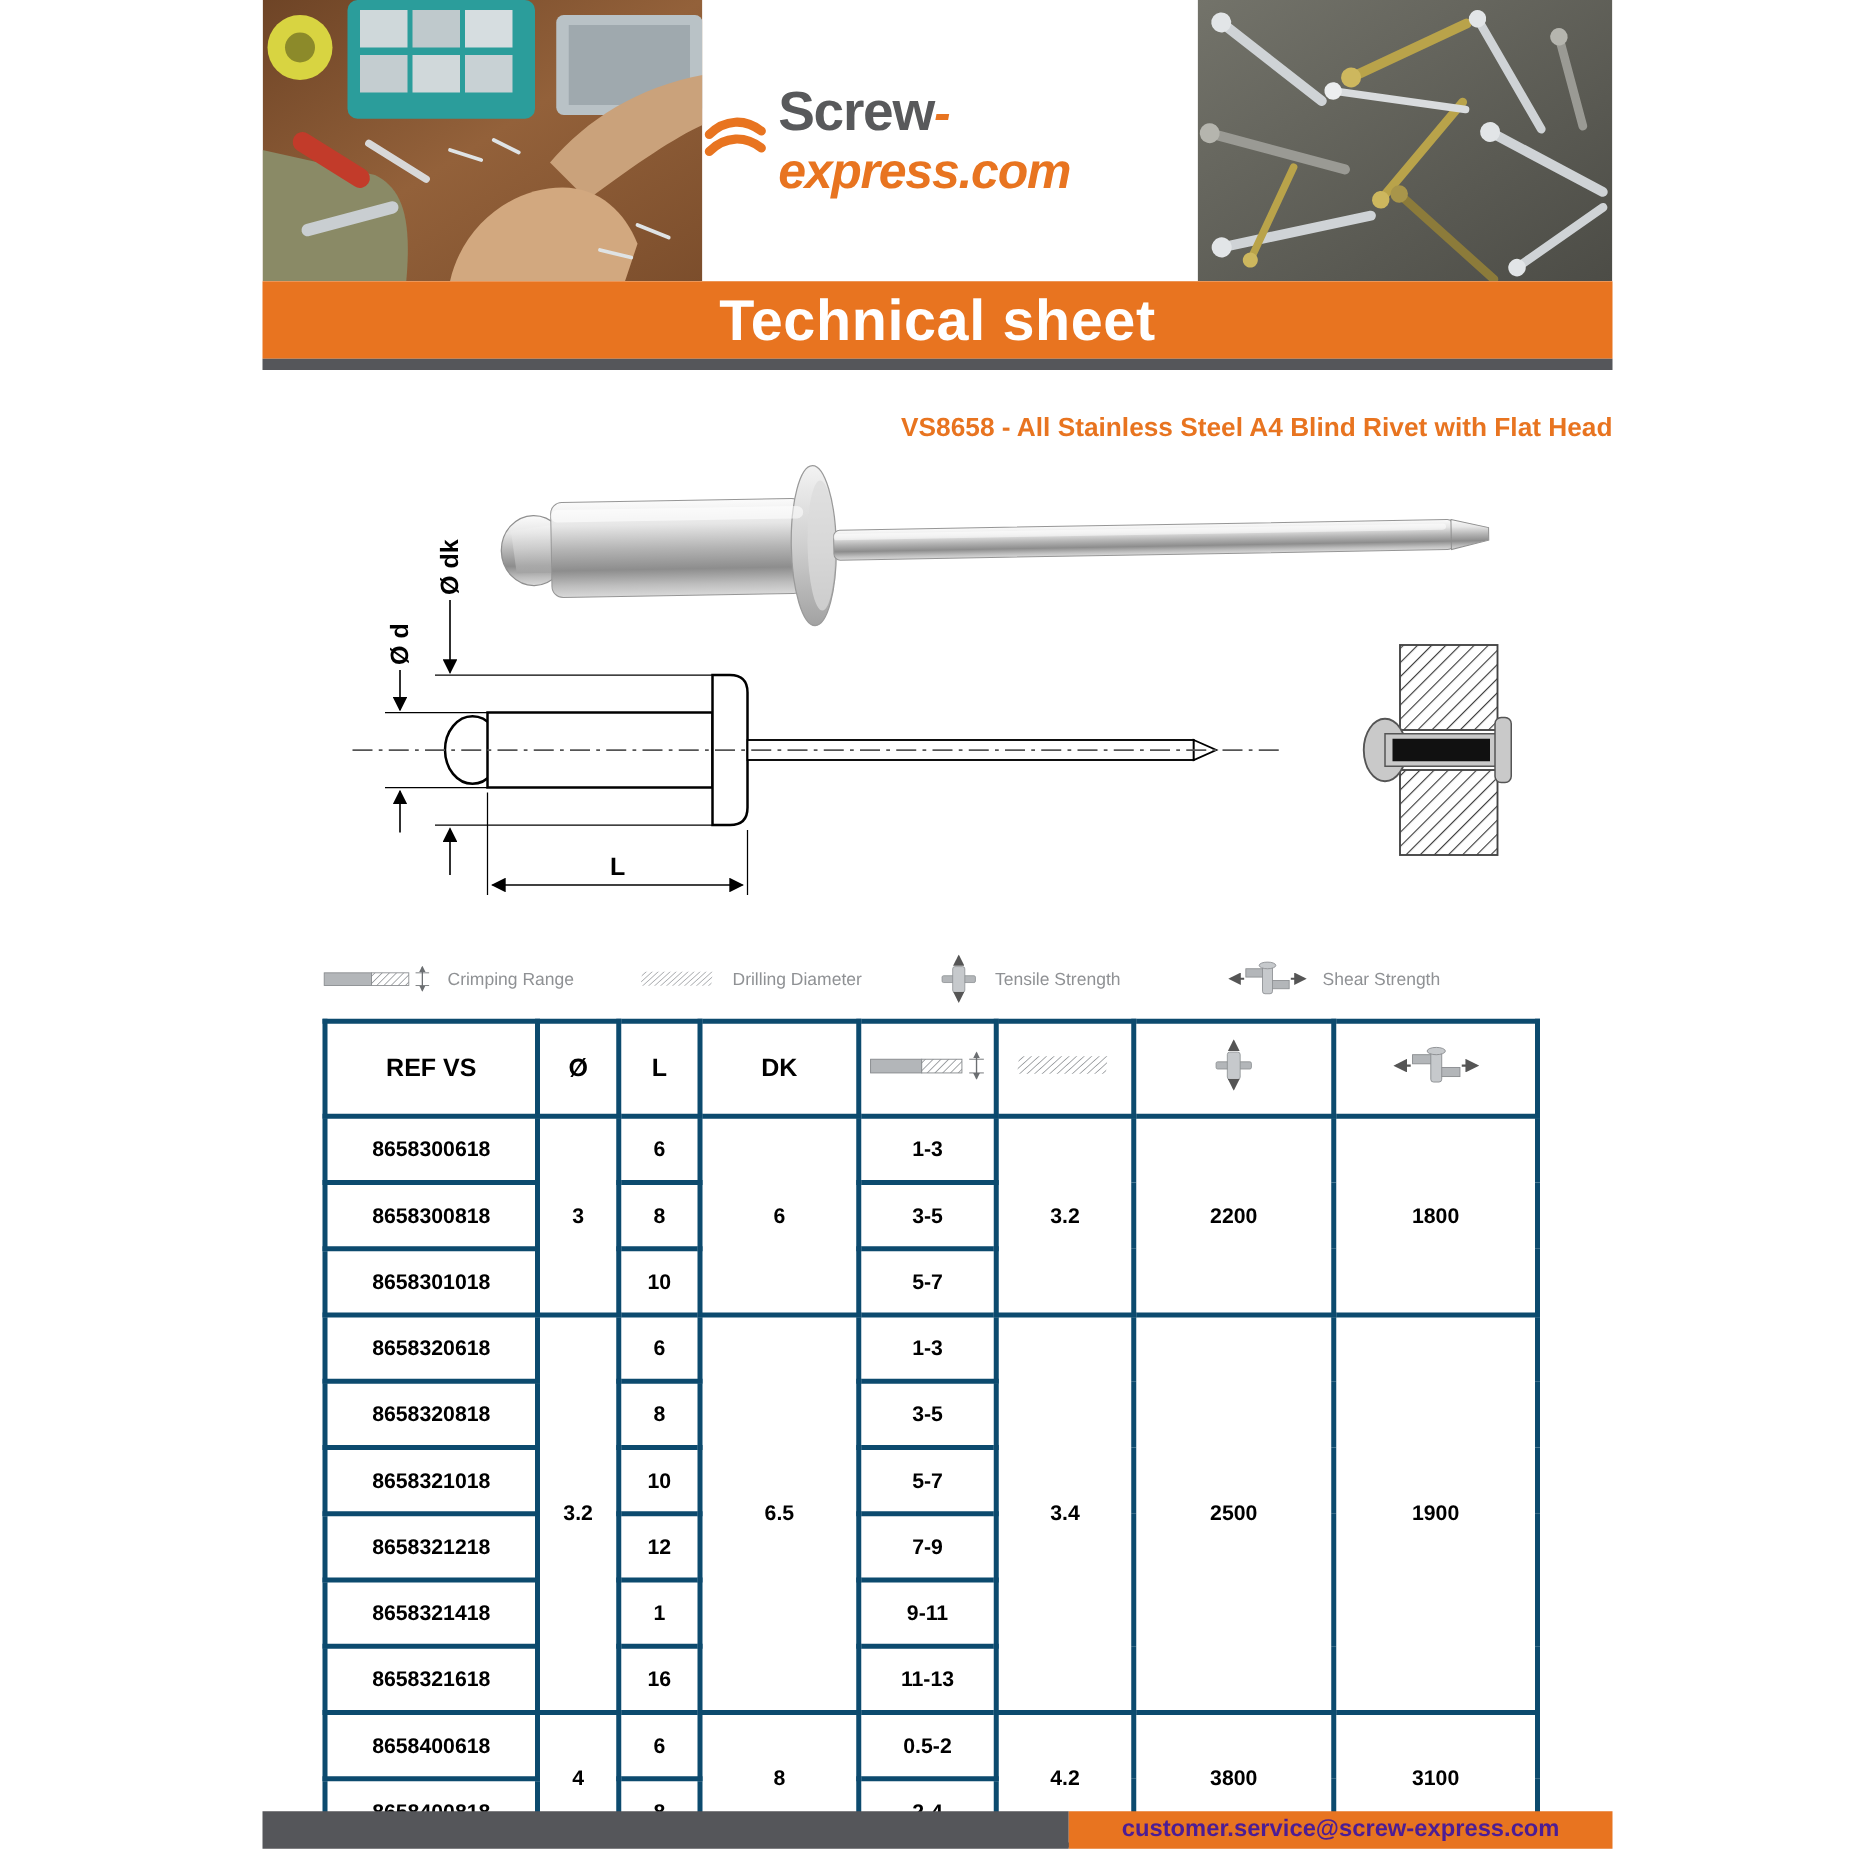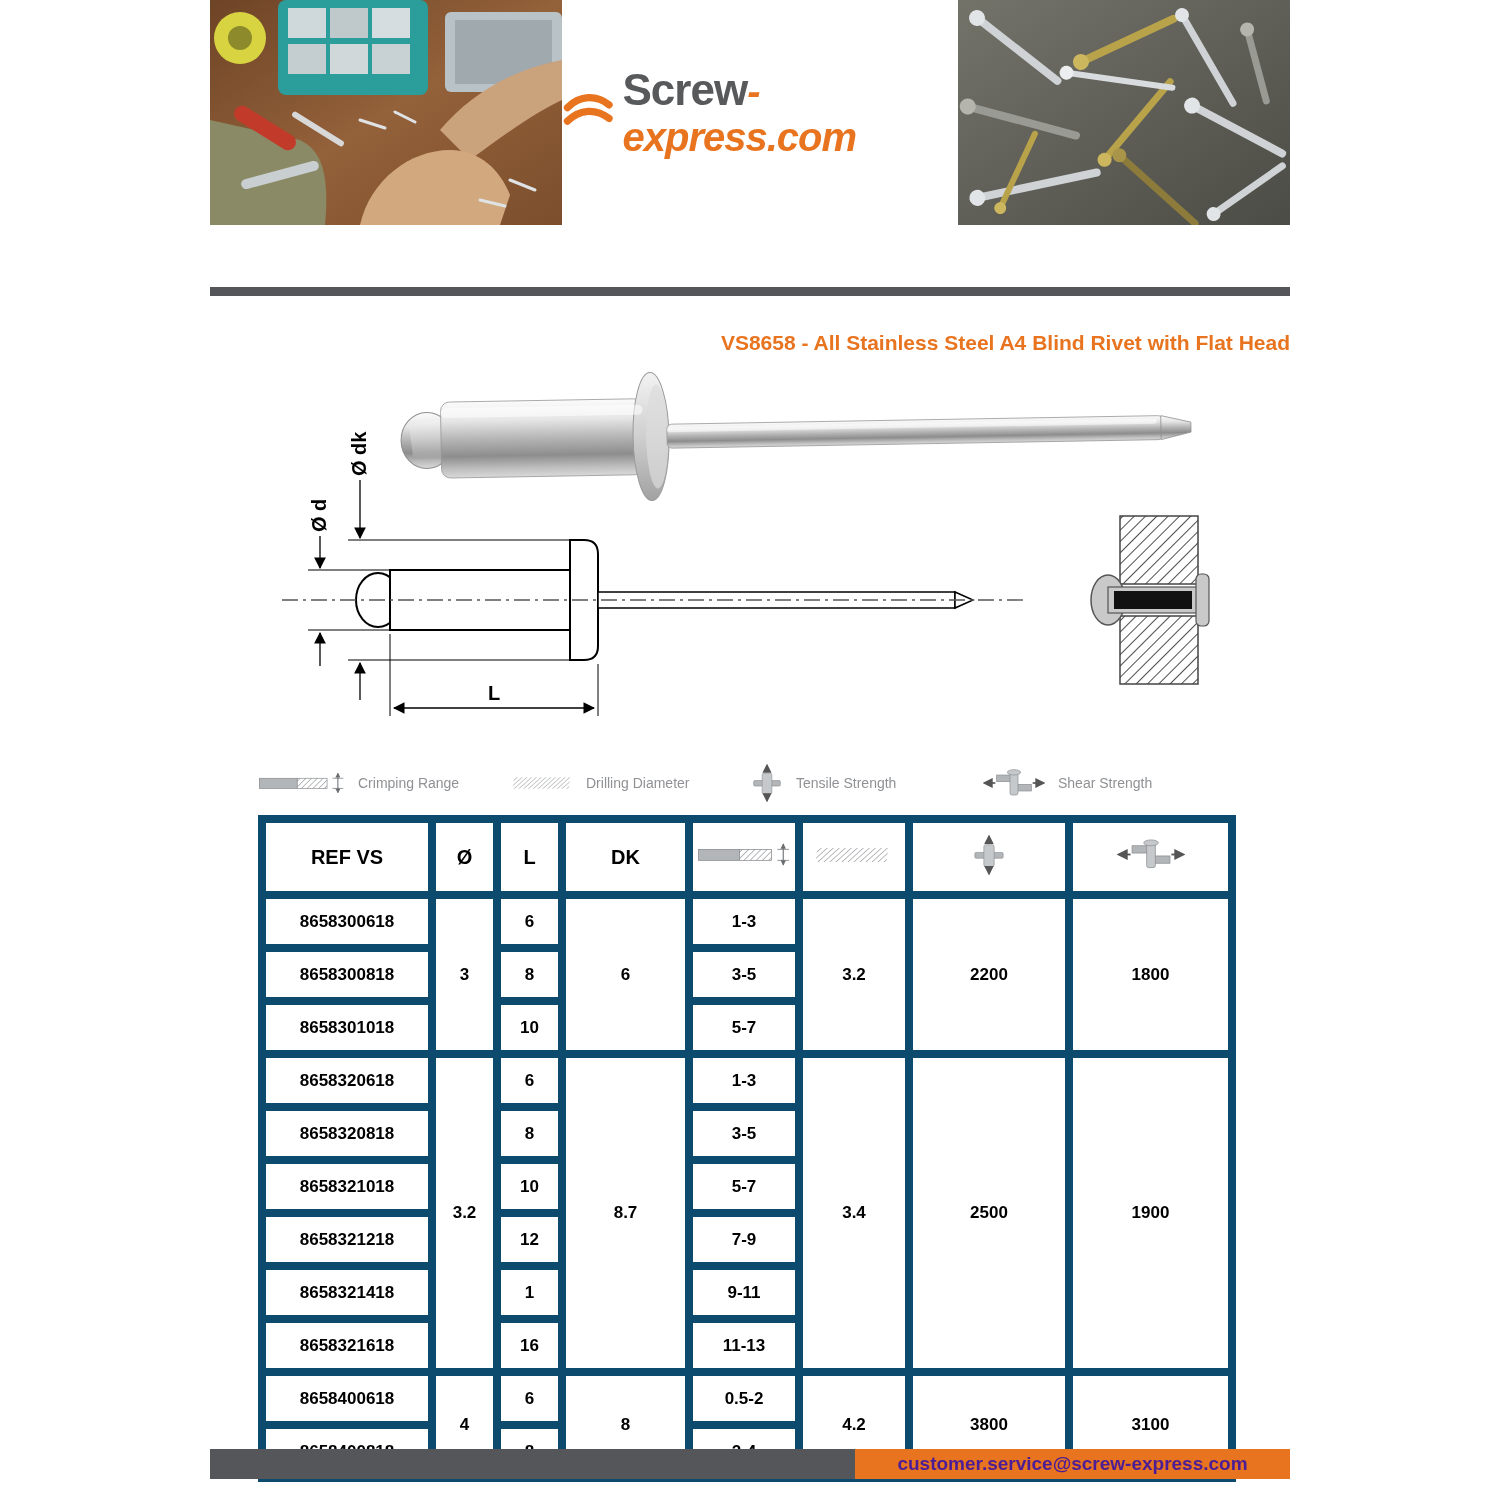--- a/index.html
+++ b/index.html
@@ -32,21 +32,21 @@
   .rivet-photo   { position:absolute; left:385px; top:356px; width:820px; height:170px; }
   .tech-drawing  { position:absolute; left:260px; top:428px; width:980px; height:302px; }
 
   
   .legend-item { position:absolute; top:760px; height:46px; display:flex; align-items:center; gap:12px; }
   .legend-item .lbl { color:#8f9194; font-size:14px; }
   .li-0 { left:258px; } .li-1 { left:512px; } .li-2 { left:750px; } .li-3 { left:982px; }
 
   
   .spec-table { position:absolute; left:258px; top:815px; width:970px; border-collapse:collapse; table-layout:fixed; }
-  .spec-table th, .spec-table td { border:8px solid #0c4a6e; text-align:center; vertical-align:middle;
+  .spec-table th, .spec-table td { border:4px solid #0c4a6e; text-align:center; vertical-align:middle;
                                    font-weight:bold; color:#000; background:#fff; }
   .spec-table thead th { height:76px; font-size:20px; }
   .spec-table td { height:53px; font-size:17px; }
 
   
   .footer-dark   { position:absolute; left:210px;  top:1449px; width:645px; height:30px; background:#55565A; }
   .footer-orange { position:absolute; left:855px;  top:1449px; width:435px; height:30px; background:#E87420;
                    display:flex; align-items:center; justify-content:center; }
   .footer-orange span { color:#4c1d95; font-weight:bold; font-size:19px; }
 
@@ -211,20 +211,23 @@
             </g>
           <g transform="rotate(75 300 70)">
               <line x1="260" y1="70" x2="332" y2="70" stroke="#9a9a94" stroke-width="7"></line>
               <circle cx="258" cy="70" r="7" fill="#b5b5ae"></circle>
             </g>
         </g>
       </svg>
     </div>
   </div>
 
+  <div class="banner">
+    <span>Technical sheet</span>
+  </div>
   <div class="banner-shadow"></div>
 
   <div class="product-title">VS8658 - All Stainless Steel A4 Blind Rivet with Flat Head</div>
 
   <svg class="rivet-photo" viewBox="0 0 820 170">
     <defs>
       <linearGradient id="steelV" x1="0" y1="0" x2="0" y2="1">
         <stop offset="0" stop-color="#fbfbfb"></stop>
           <stop offset="0.25" stop-color="#e6e6e6"></stop>
         <stop offset="0.5" stop-color="#b4b4b4"></stop>
@@ -376,21 +379,21 @@
         </tr>
         <tr>
           <td>8658301018</td>
           <td>10</td>
           <td>5-7</td>
         </tr>
         <tr>
           <td>8658320618</td>
           <td rowspan="6">3.2</td>
           <td>6</td>
-          <td rowspan="6">8.7</td>
+          <td rowspan="6">6.5</td>
           <td>1-3</td>
           <td rowspan="6">3.4</td>
           <td rowspan="6">2500</td>
           <td rowspan="6">1900</td>
         </tr>
         <tr>
           <td>8658320818</td>
           <td>8</td>
           <td>3-5</td>
         </tr>

